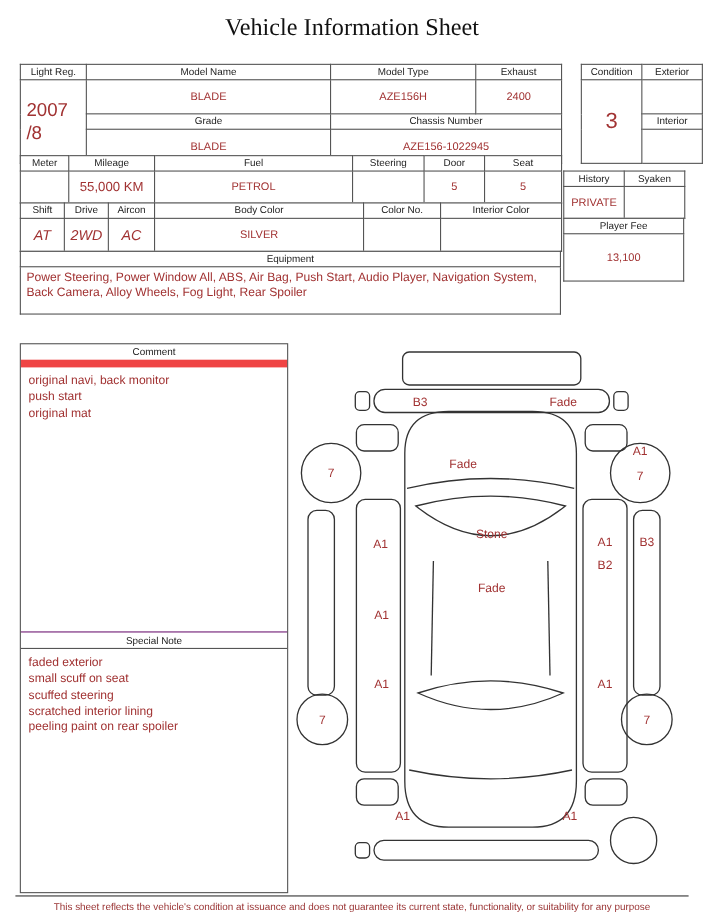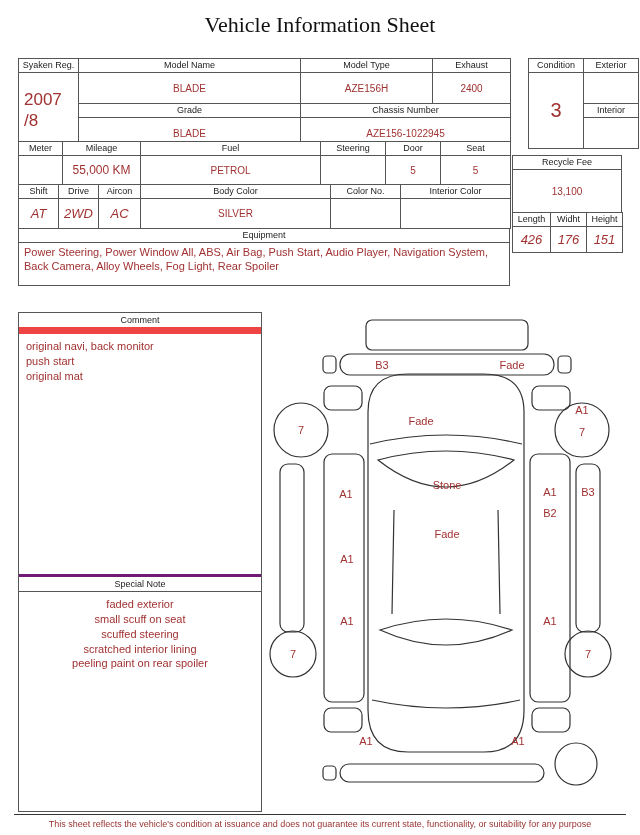--- a/index.html
+++ b/index.html
@@ -34,25 +34,25 @@
               white-space:pre-line; color:#a13232; }
   .cond3 { font-size:20px; color:#a13232; }
 
   .equip-txt { color:#a13232; font-size:11px; text-align:left; vertical-align:top;
                padding:2px 5px; line-height:1.3; height:43px; }
 
   .note-box { left:18px; top:312px; width:244px; height:500px; border:1px solid #555;
               display:flex; flex-direction:column; background:#fff; }
   .note-hdr { font-size:9px; text-align:center; padding:2px 0; flex:0 0 auto; }
   .note-hdr.first { border-bottom:7px solid #ef4444; }
-  .note-hdr.second { border-top:3px solid #701a75; border-bottom:1px solid #555; }
+  .note-hdr.second { border-top:1px solid #701a75; border-bottom:1px solid #555; }
   .note-txt { color:#a13232; font-size:11px; text-align:left; padding:5px 7px;
               line-height:1.35; white-space:pre-line; }
   .comment-area { height:240px; flex:0 0 auto; }
-  .special-area { flex:1 1 auto;text-align:center; }
+  .special-area { flex:1 1 auto; }
 
   .diagram-wrap { left:266px; top:312px; width:362px; height:500px;text-align:right; }
   .dshape { stroke:#333; fill:none; stroke-width:1.2px; }
   .dlabel { font-size:11px; fill:#a13232; text-anchor:middle;
             font-family:"Liberation Sans", sans-serif; }
 
   .footer-rule { position:absolute; left:14px; right:14px; top:814px; border-top:1px solid #333; }
   .footer { position:absolute; top:819px; left:0; width:100%; text-align:center;
             font-size:9px; color:#993333; }
 </style>
@@ -66,21 +66,21 @@
   <div class="abs blk-a">
     <table>
       <colgroup>
           <col style="width:60px">
           <col style="width:222px">
           <col style="width:132px">
           <col style="width:78px">
         </colgroup>
       <tbody>
           <tr>
-        <td class="lbl">Syaken Reg.</td>
+        <td class="lbl">Light Reg.</td>
         <td class="lbl">Model Name</td>
         <td class="lbl">Model Type</td>
         <td class="lbl">Exhaust</td>
       </tr>
       <tr>
         <td class="firstreg h31" rowspan="3">2007
 /8</td>
         <td class="val h31">BLADE</td>
         <td class="val h31">AZE156H</td>
         <td class="val h31">2400</td>
@@ -186,45 +186,42 @@
       </tr>
       <tr>
         <td class="equip-txt">Power Steering, Power Window All, ABS, Air Bag, Push Start, Audio Player, Navigation System, Back Camera, Alloy Wheels, Fog Light, Rear Spoiler</td>
       </tr>
     </tbody>
       </table>
   </div>
 
   <div class="abs blk-d stacked">
     <table>
-      <tbody>
-          <tr>
-        <td class="lbl h13">Recycle Fee</td>
+      <colgroup>
+          <col style="width:55px">
+          <col style="width:55px">
+        </colgroup>
+      <tbody>
+          <tr>
+        <td class="lbl h13">History</td>
+        <td class="lbl h13">Syaken</td>
+      </tr>
+      <tr>
+        <td class="val-xs h29">PRIVATE</td>
+        <td class="val h29"></td>
+      </tr>
+    </tbody>
+      </table>
+    <table>
+      <tbody>
+          <tr>
+        <td class="lbl h13">Player Fee</td>
       </tr>
       <tr>
         <td class="val h45">13,100</td>
-      </tr>
-    </tbody>
-      </table>
-    <table>
-      <colgroup>
-          <col style="width:38px">
-          <col style="width:36px">
-          <col style="width:36px">
-        </colgroup>
-      <tbody>
-          <tr>
-        <td class="lbl h13">Length</td>
-        <td class="lbl h13">Widht</td>
-        <td class="lbl h13">Height</td>
-      </tr>
-      <tr>
-        <td class="val-md h26">426</td>
-        <td class="val-md h26">176</td>
-        <td class="val-md h26">151</td>
       </tr>
     </tbody>
       </table>
   </div>
 
   <div class="abs note-box">
     <div class="note-hdr first">Comment</div>
     <div class="note-txt comment-area">original navi, back monitor
 push start
 original mat</div>

